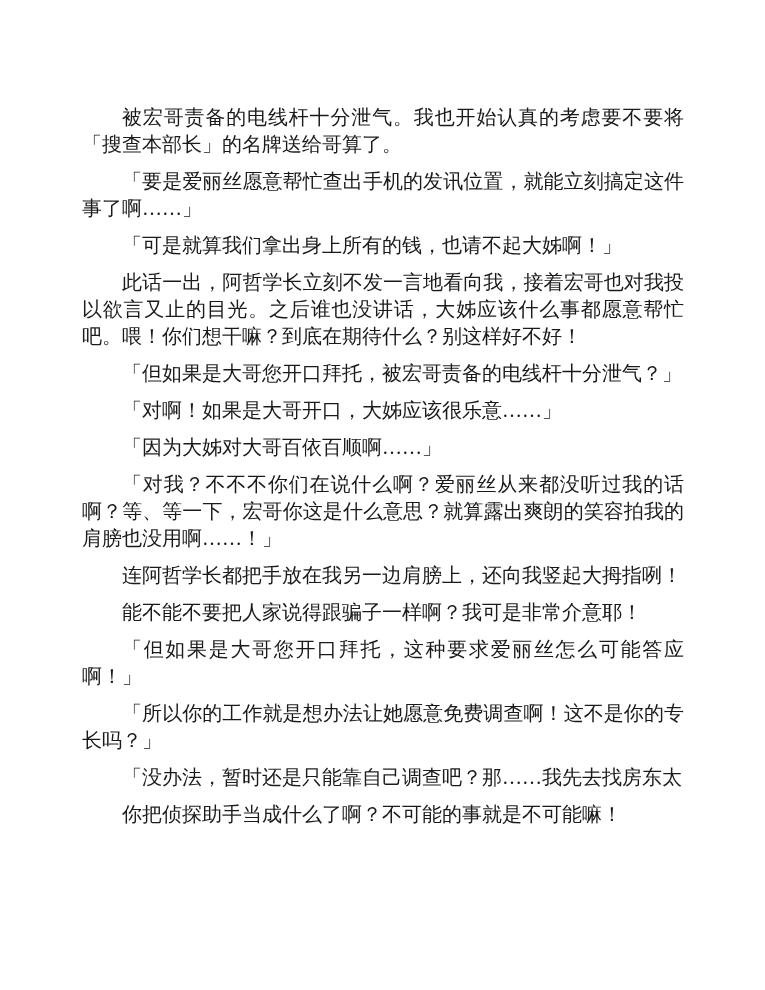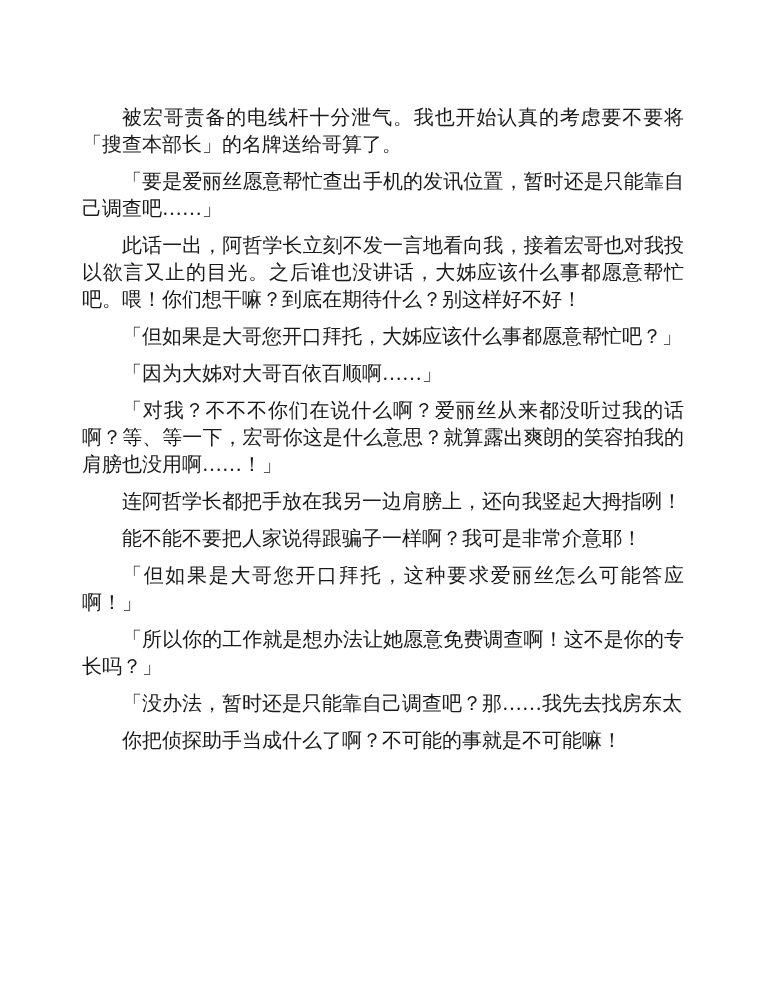--- a/index.html
+++ b/index.html
@@ -36,23 +36,25 @@
     text-indent: 2em;
     word-break: break-all;
   }
 </style>
 </head>
 <body>
 
 <div class="page">
   <div class="text-block">
     <p>被宏哥责备的电线杆十分泄气。我也开始认真的考虑要不要将「搜查本部长」的名牌送给哥算了。</p>
-    <p>「要是爱丽丝愿意帮忙查出手机的发讯位置，暂时还是只能靠自己调查吧……」</p>
+    <p>「要是爱丽丝愿意帮忙查出手机的发讯位置，就能立刻搞定这件事了啊……」</p>
+    <p>「可是就算我们拿出身上所有的钱，也请不起大姊啊！」</p>
     <p>此话一出，阿哲学长立刻不发一言地看向我，接着宏哥也对我投以欲言又止的目光。之后谁也没讲话，大姊应该什么事都愿意帮忙吧。喂！你们想干嘛？到底在期待什么？别这样好不好！</p>
-    <p>「但如果是大哥您开口拜托，大姊应该什么事都愿意帮忙吧？」</p>
+    <p>「但如果是大哥您开口拜托，被宏哥责备的电线杆十分泄气？」</p>
+    <p>「对啊！如果是大哥开口，大姊应该很乐意……」</p>
     <p>「因为大姊对大哥百依百顺啊……」</p>
     <p>「对我？不不不你们在说什么啊？爱丽丝从来都没听过我的话啊？等、等一下，宏哥你这是什么意思？就算露出爽朗的笑容拍我的肩膀也没用啊……！」</p>
     <p>连阿哲学长都把手放在我另一边肩膀上，还向我竖起大拇指咧！</p>
     <p>能不能不要把人家说得跟骗子一样啊？我可是非常介意耶！</p>
     <p>「但如果是大哥您开口拜托，这种要求爱丽丝怎么可能答应啊！」</p>
     <p>「所以你的工作就是想办法让她愿意免费调查啊！这不是你的专长吗？」</p>
     <p>「没办法，暂时还是只能靠自己调查吧？那……我先去找房东太</p>
     <p>你把侦探助手当成什么了啊？不可能的事就是不可能嘛！</p>
   </div>
 </div>

